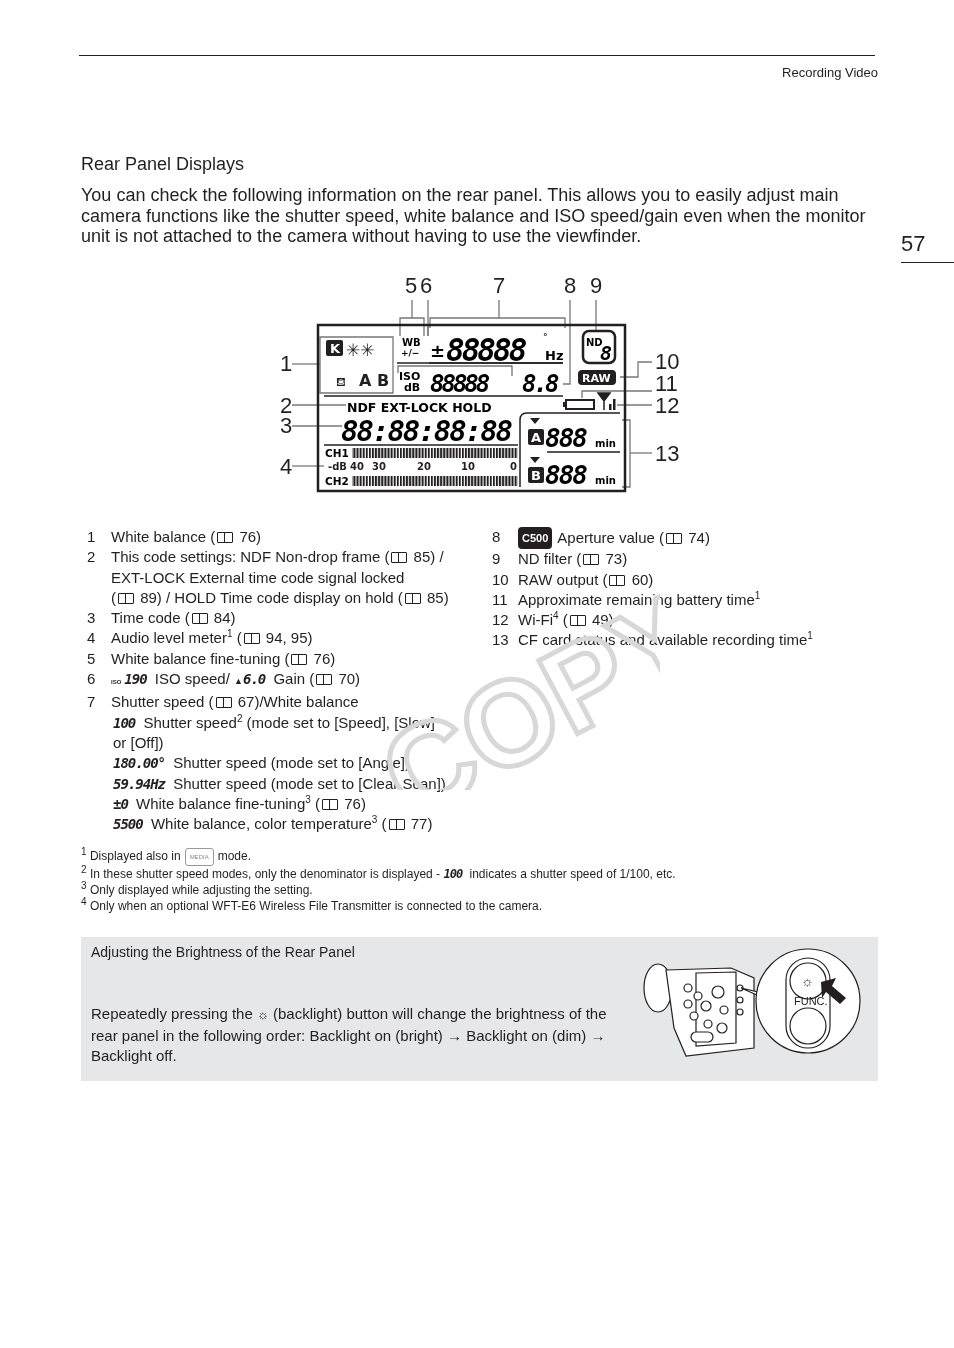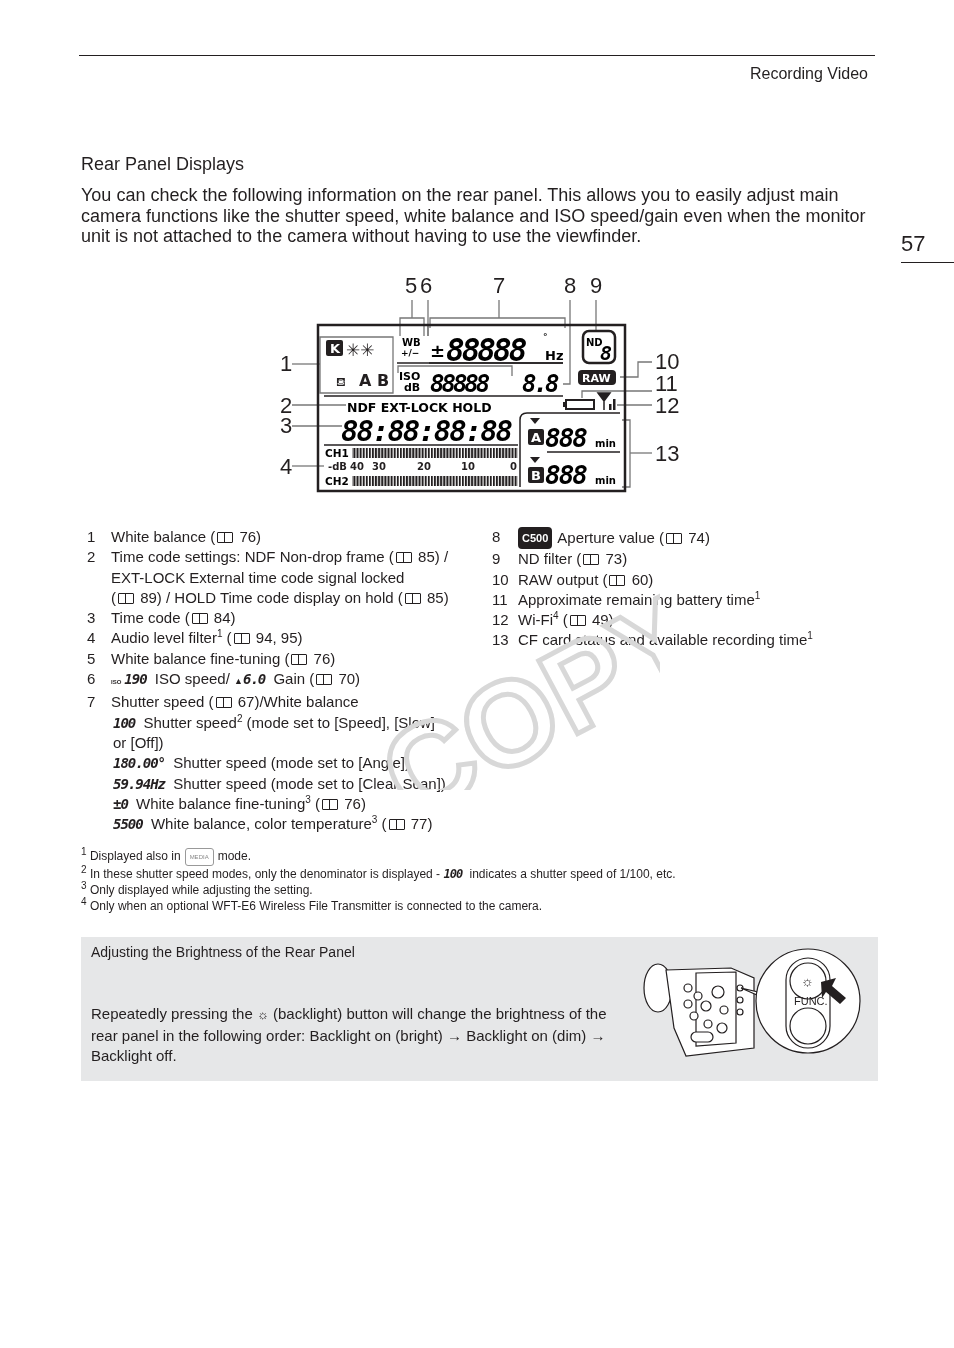--- a/index.html
+++ b/index.html
@@ -1,20 +1,20 @@
 <!DOCTYPE html>
 <html><head>
 <meta charset="utf-8">
 <style>
   * { box-sizing: border-box; margin: 0; padding: 0; }
   html, body { width: 954px; height: 1348px; background: #fff; overflow: hidden; }
   body { position: relative; font-family: "Liberation Sans", sans-serif; color: #231f20; }
   .abs { position: absolute; }
   .top-rule { left: 79px; top: 55px; width: 796px; height: 1px; background: #231f20; }
-  .section-header { right: 86px; top: 65px; font-size: 16px; text-align: right; }
+  .section-header { right: 76px; top: 65px; font-size: 13px; text-align: right; }
   .page-num { left: 901px; top: 231px; font-size: 22px; font-weight: 300; }
   .page-rule { left: 901px; top: 262px; width: 53px; height: 1px; background: #231f20; }
   .title { left: 81px; top: 154px; font-size: 18px; font-weight: normal; }
   .intro { left: 81px; top: 185px; width: 800px; font-size: 18px; line-height: 20.5px; }
   
   .diagram { left: 270px; top: 270px; width: 420px; height: 230px; }
   .callout { font-size: 22px; font-family: "Liberation Sans", sans-serif; }
   .lcd-text { font-family: "DejaVu Sans", sans-serif; font-weight: bold; }
   .seg { font-family: "DejaVu Sans Mono", monospace; font-weight: bold; font-style: italic; }
   
@@ -161,29 +161,29 @@
   <text x="595" y="484" font-size="10" class="lcd-text">min</text>
 </svg>
 
 <div class="abs list" style="left:87px; top:527px; width:395px;">
   <div class="row">
       <span class="num">1</span>
       <span><span>White balance (</span><span class="book"></span><span> 76)</span></span>
     </div>
   <div class="row">
       <span class="num">2</span>
-      <span><span>Time code settings: NDF Non-drop frame (</span><span class="book"></span><span> 85) /</span><br><span>EXT-LOCK External time code signal locked</span><br><span>(</span><span class="book"></span><span> 89) / HOLD Time code display on hold (</span><span class="book"></span><span> 85)</span></span>
+      <span><span>This code settings: NDF Non-drop frame (</span><span class="book"></span><span> 85) /</span><br><span>EXT-LOCK External time code signal locked</span><br><span>(</span><span class="book"></span><span> 89) / HOLD Time code display on hold (</span><span class="book"></span><span> 85)</span></span>
     </div>
   <div class="row">
       <span class="num">3</span>
       <span><span>Time code (</span><span class="book"></span><span> 84)</span></span>
     </div>
   <div class="row">
       <span class="num">4</span>
-      <span><span>Audio level filter</span><sup>1</sup><span> (</span><span class="book"></span><span> 94, 95)</span></span>
+      <span><span>Audio level meter</span><sup>1</sup><span> (</span><span class="book"></span><span> 94, 95)</span></span>
     </div>
   <div class="row">
       <span class="num">5</span>
       <span><span>White balance fine-tuning (</span><span class="book"></span><span> 76)</span></span>
     </div>
   <div class="row">
       <span class="num">6</span>
       <span><span style="font-size:6px;font-weight:bold;margin-right:3px;">ISO</span><span class="segicon">190</span><span> ISO speed/ </span><span style="font-size:9px;">▲</span><span class="segicon">6.0</span><span> Gain (</span><span class="book"></span><span> 70)</span></span>
     </div>
   <div class="row">

